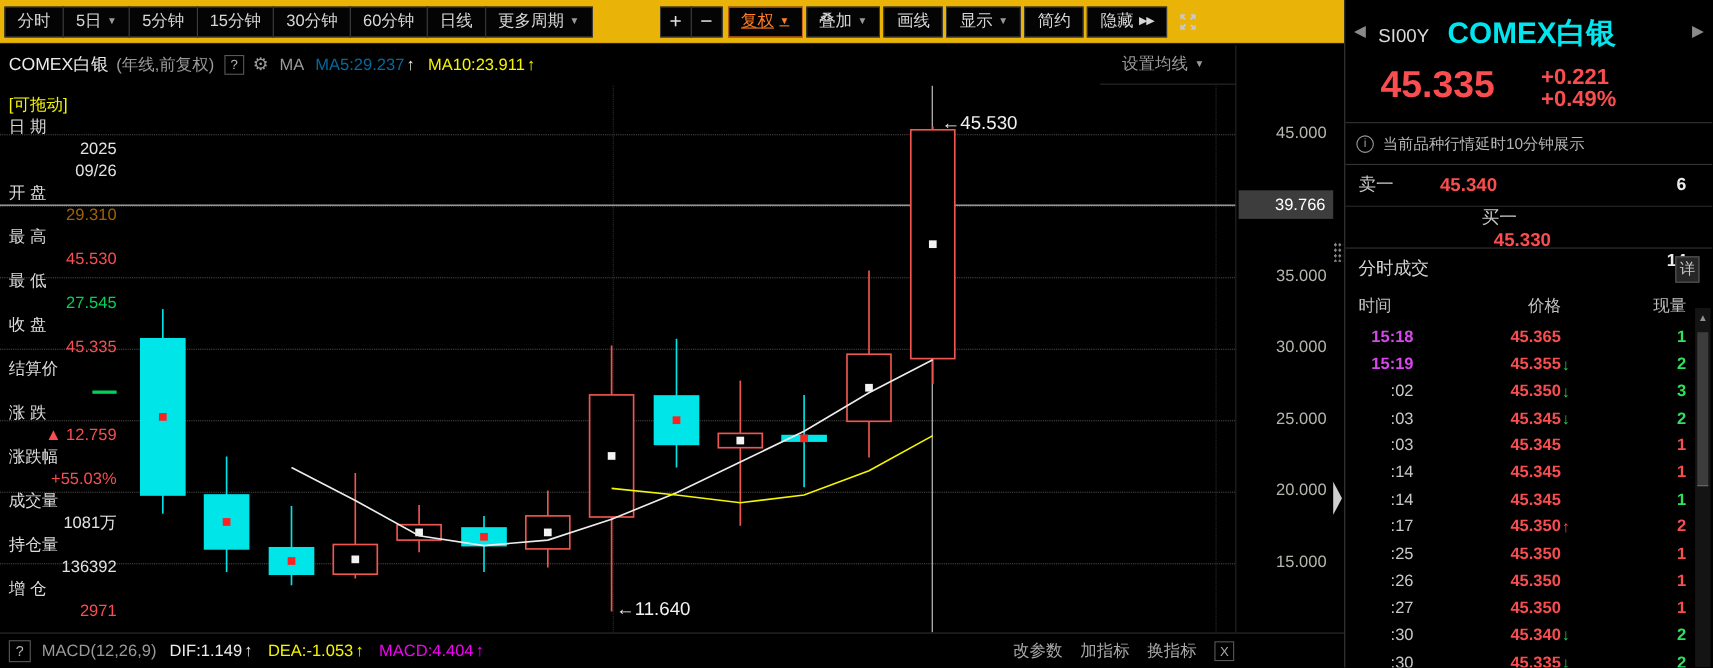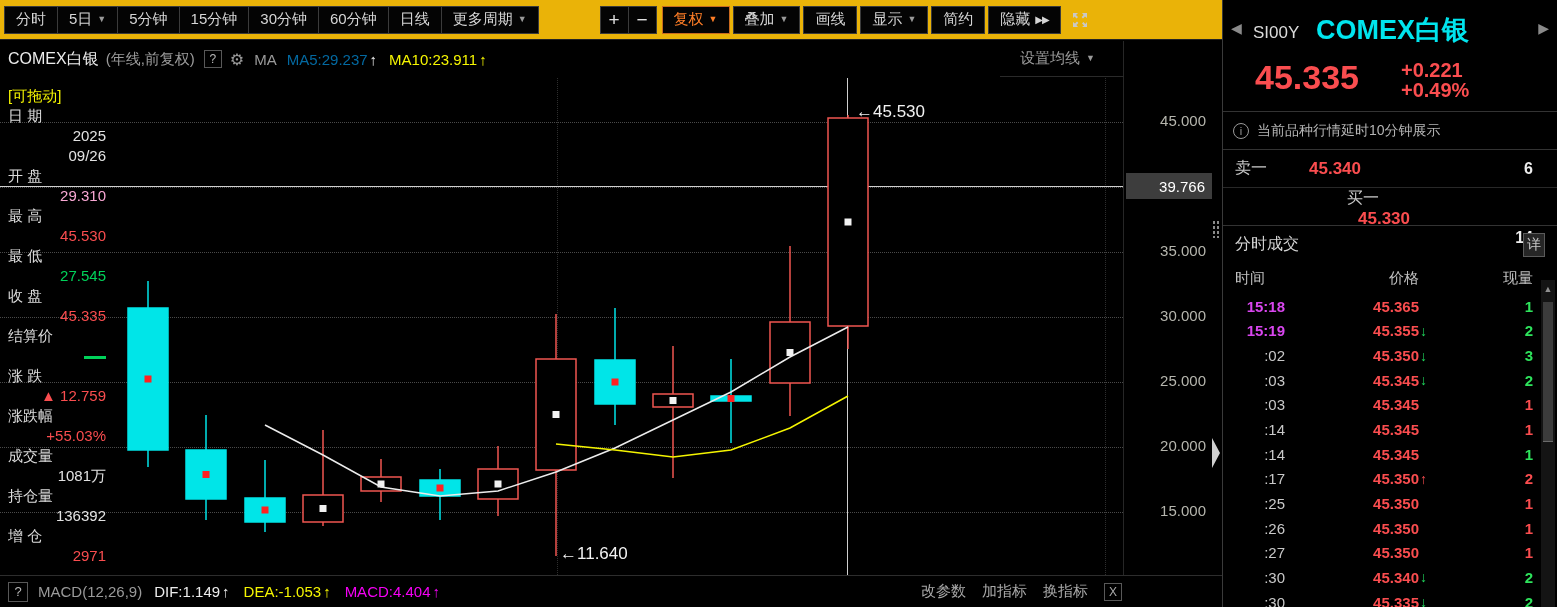--- a/index.html
+++ b/index.html
@@ -15,21 +15,21 @@
   .tbtn { height:28px; padding:0 11px; background:#040404; border:1px solid #3b3b3b;
     color:#d6d6d6; font-size:15px; display:flex; align-items:center; gap:5px; margin-left:-1px;
     font-family:inherit; cursor:pointer; white-space:nowrap; }
   .tbtn:first-child { margin-left:0; }
   .caret-ic { font-size:9px; color:#9a9a9a; line-height:1; }
   .zoom-group { display:flex; margin-left:62px; }
   .zbtn { width:29px; height:28px; background:#040404; border:1px solid #3b3b3b; color:#e0e0e0;
     font-size:19px; display:flex; align-items:center; justify-content:center; margin-left:-1px; cursor:pointer; }
   .tool-group { display:flex; gap:3px; margin-left:5px; }
   .tool-group .tbtn { margin-left:0; }
-  .tbtn.active { color:#ff7e27; border-color:#c96a1f; }
+  .tbtn.active { color:#ff7e27; border-color:#c96a1f;text-decoration:underline; }
   .tbtn.active .caret-ic { color:#ff7e27; }
   .ffwd { font-size:10px; letter-spacing:-1px; color:#d6d6d6; }
   .expand-btn { width:30px; height:28px; border:none; background:transparent; display:flex;
     align-items:center; justify-content:center; margin-left:4px; cursor:pointer; }
   
   .chart-header { position:absolute; left:0; top:41px; width:1222px; height:36px;
     display:flex; align-items:center; padding-left:8px; font-size:15px; }
   .ch-title { color:#ececec; font-size:16px; }
   .ch-sub { color:#9a9a9a; margin-left:7px; }
   .mini-box { width:18px; height:18px; border:1px solid #585858; color:#b8b8b8; font-size:12px;
@@ -273,21 +273,21 @@
       <div class="annot" style="left: 856px; top: 102px;">←45.530</div>
       <div class="annot" style="left: 560px; top: 544px;">←11.640</div>
     </div>
 
   <div class="info-panel">
       <div class="ip-line ip-hint">[可拖动]</div>
       <div class="ip-line ip-label">日 期</div>
       <div class="ip-line ip-value" style="color: rgb(226, 226, 226);">2025</div>
       <div class="ip-line ip-value" style="color: rgb(226, 226, 226);">09/26</div>
       <div class="ip-line ip-label">开 盘</div>
-      <div class="ip-line ip-value" style="color: #f9a8d4;">29.310</div>
+      <div class="ip-line ip-value" style="color: #a16207;">29.310</div>
       <div class="ip-line ip-label">最 高</div>
       <div class="ip-line ip-value" style="color: rgb(250, 77, 79);">45.530</div>
       <div class="ip-line ip-label">最 低</div>
       <div class="ip-line ip-value" style="color: rgb(0, 210, 90);">27.545</div>
       <div class="ip-line ip-label">收 盘</div>
       <div class="ip-line ip-value" style="color: rgb(250, 77, 79);">45.335</div>
       <div class="ip-line ip-label">结算价</div>
       <div class="ip-line ip-value"><span class="green-dash"></span></div>
       <div class="ip-line ip-label">涨 跌</div>
       <div class="ip-line ip-value" style="color: rgb(250, 77, 79);">▲ 12.759</div>

